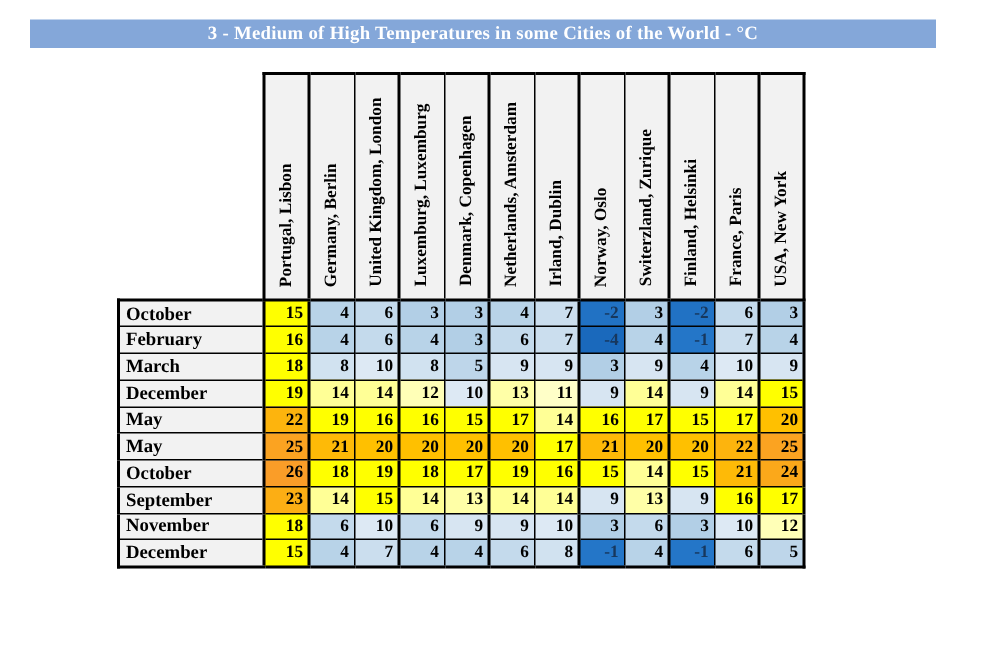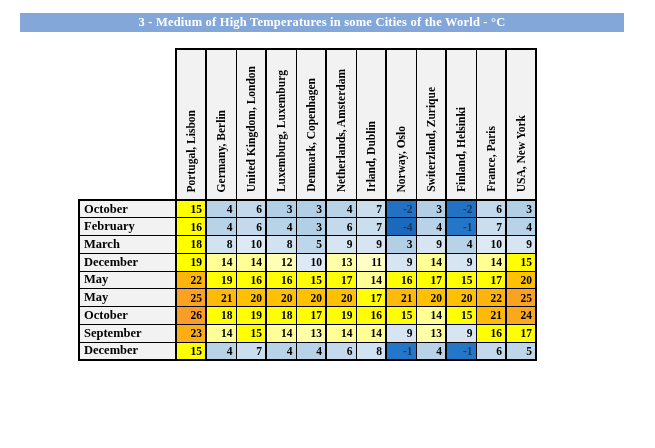--- a/index.html
+++ b/index.html
@@ -195,20 +195,35 @@
         <td class="cell thickL" style="background: rgb(255, 255, 150); color: rgb(0, 0, 0);">14</td>
         <td class="cell" style="background: rgb(255, 255, 167); color: rgb(0, 0, 0);">13</td>
         <td class="cell thickL" style="background: rgb(255, 255, 150); color: rgb(0, 0, 0);">14</td>
         <td class="cell" style="background: rgb(255, 255, 150); color: rgb(0, 0, 0);">14</td>
         <td class="cell thickL" style="background: rgb(215, 229, 242); color: rgb(0, 0, 0);">9</td>
         <td class="cell" style="background: rgb(255, 255, 167); color: rgb(0, 0, 0);">13</td>
         <td class="cell thickL" style="background: rgb(215, 229, 242); color: rgb(0, 0, 0);">9</td>
         <td class="cell" style="background: rgb(255, 255, 0); color: rgb(0, 0, 0);">16</td>
         <td class="cell thickL lastcol" style="background: rgb(255, 255, 0); color: rgb(0, 0, 0);">17</td>
       </tr>
+      <tr class="datarow">
+        <td class="rowlabel">November</td>
+        <td class="cell thickL" style="background: rgb(255, 255, 0); color: rgb(0, 0, 0);">18</td>
+        <td class="cell thickL" style="background: rgb(196, 218, 236); color: rgb(0, 0, 0);">6</td>
+        <td class="cell" style="background: rgb(221, 233, 244); color: rgb(0, 0, 0);">10</td>
+        <td class="cell thickL" style="background: rgb(196, 218, 236); color: rgb(0, 0, 0);">6</td>
+        <td class="cell" style="background: rgb(215, 229, 242); color: rgb(0, 0, 0);">9</td>
+        <td class="cell thickL" style="background: rgb(215, 229, 242); color: rgb(0, 0, 0);">9</td>
+        <td class="cell" style="background: rgb(221, 233, 244); color: rgb(0, 0, 0);">10</td>
+        <td class="cell thickL" style="background: rgb(178, 207, 230); color: rgb(0, 0, 0);">3</td>
+        <td class="cell" style="background: rgb(196, 218, 236); color: rgb(0, 0, 0);">6</td>
+        <td class="cell thickL" style="background: rgb(178, 207, 230); color: rgb(0, 0, 0);">3</td>
+        <td class="cell" style="background: rgb(221, 233, 244); color: rgb(0, 0, 0);">10</td>
+        <td class="cell thickL lastcol" style="background: rgb(255, 255, 183); color: rgb(0, 0, 0);">12</td>
+      </tr>
       <tr class="datarow lastrow">
         <td class="rowlabel">December</td>
         <td class="cell thickL" style="background: rgb(255, 255, 0); color: rgb(0, 0, 0);">15</td>
         <td class="cell thickL" style="background: rgb(184, 211, 232); color: rgb(0, 0, 0);">4</td>
         <td class="cell" style="background: rgb(203, 222, 238); color: rgb(0, 0, 0);">7</td>
         <td class="cell thickL" style="background: rgb(184, 211, 232); color: rgb(0, 0, 0);">4</td>
         <td class="cell" style="background: rgb(184, 211, 232); color: rgb(0, 0, 0);">4</td>
         <td class="cell thickL" style="background: rgb(196, 218, 236); color: rgb(0, 0, 0);">6</td>
         <td class="cell" style="background: rgb(209, 226, 240); color: rgb(0, 0, 0);">8</td>
         <td class="cell thickL" style="background: rgb(36, 118, 200); color: rgb(23, 55, 93);">-1</td>

